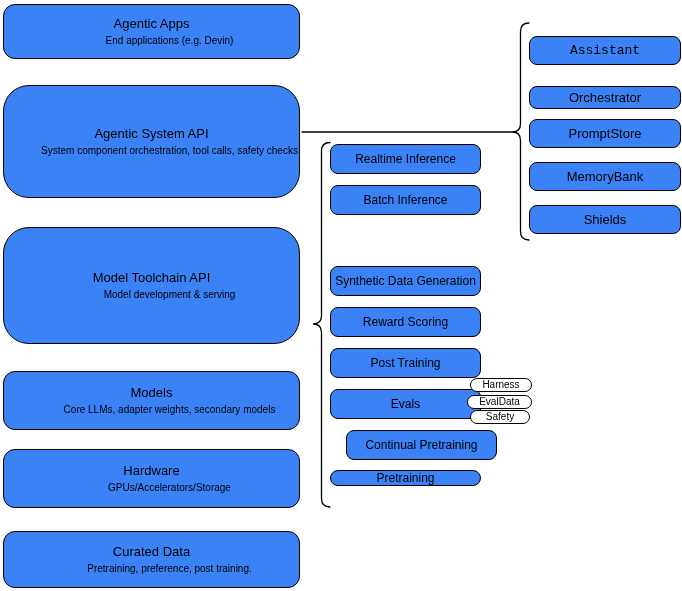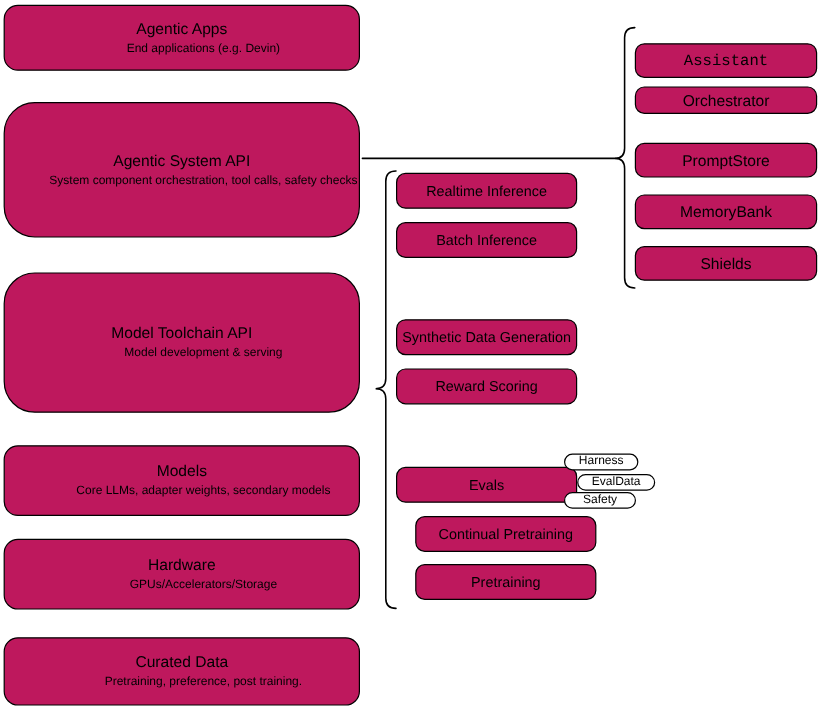--- a/index.html
+++ b/index.html
@@ -15,21 +15,21 @@
   .connectors {
     position: absolute;
     left: 0; top: 0;
     width: 682px; height: 591px;
     pointer-events: none;
   }
   .box {
     position: absolute;
     box-sizing: border-box;
     border: 1.3px solid #000000;
-    background: #be185d;
+    background: #3b82f6;
     display: flex;
     flex-direction: column;
     align-items: center;
     justify-content: center;
     text-align: center;
     z-index: 2;
   }
   .box .title {
     font-size: 13px;
     line-height: 16px;
@@ -115,36 +115,37 @@
 
   <div class="box item-box" style="left:330px; top:144px; width:151px; height:30px;">Realtime Inference</div>
 
   <div class="box item-box" style="left:330px; top:185px; width:151px; height:30px;">Batch Inference</div>
 
 
   <div class="box item-box" style="left:330px; top:266px; width:151px; height:30px;">Synthetic Data Generation</div>
 
   <div class="box item-box" style="left:330px; top:307px; width:151px; height:30px;">Reward Scoring</div>
 
+  <div class="box item-box" style="left:330px; top:348px; width:151px; height:30px;">Post Training</div>
 
   <div class="box item-box" style="left:330px; top:389px; width:151px; height:30px;">Evals</div>
 
   <div class="box item-box" style="left:330px; top:430px; width:151px; height:30px;margin-left:16px;">Continual Pretraining</div>
 
-  <div class="box item-box" style="left:330px; top:470px; width:151px; height:30px;margin-left:16px;">Pretraining</div>
+  <div class="box item-box" style="left:330px; top:470px; width:151px; height:16px;">Pretraining</div>
 
   <div class="pill" style="left:470px; top:378px; width:62px; height:14px;">Harness</div>
 
-  <div class="pill" style="left:481px; top:395px; width:65px; height:14px;text-align:right;">EvalData</div>
+  <div class="pill" style="left:467px; top:395px; width:65px; height:14px;text-align:right;">EvalData</div>
 
   <div class="pill" style="left:470px; top:410px; width:60px; height:14px;">Safety</div>
 
   <div class="box comp-box" style="left:529px; top:36px; width:152px; height:29px;font-family:Liberation Mono, monospace;">Assistant</div>
 
-  <div class="box comp-box" style="left:529px; top:72px; width:152px; height:23px;">Orchestrator</div>
+  <div class="box comp-box" style="left:529px; top:86px; width:152px; height:23px;">Orchestrator</div>
 
   <div class="box comp-box" style="left:529px; top:119px; width:152px; height:29px;">PromptStore</div>
 
   <div class="box comp-box" style="left:529px; top:162px; width:152px; height:29px;">MemoryBank</div>
 
   <div class="box comp-box" style="left:529px; top:205px; width:152px; height:29px;">Shields</div>
 
 </div>
 
 </body></html>

